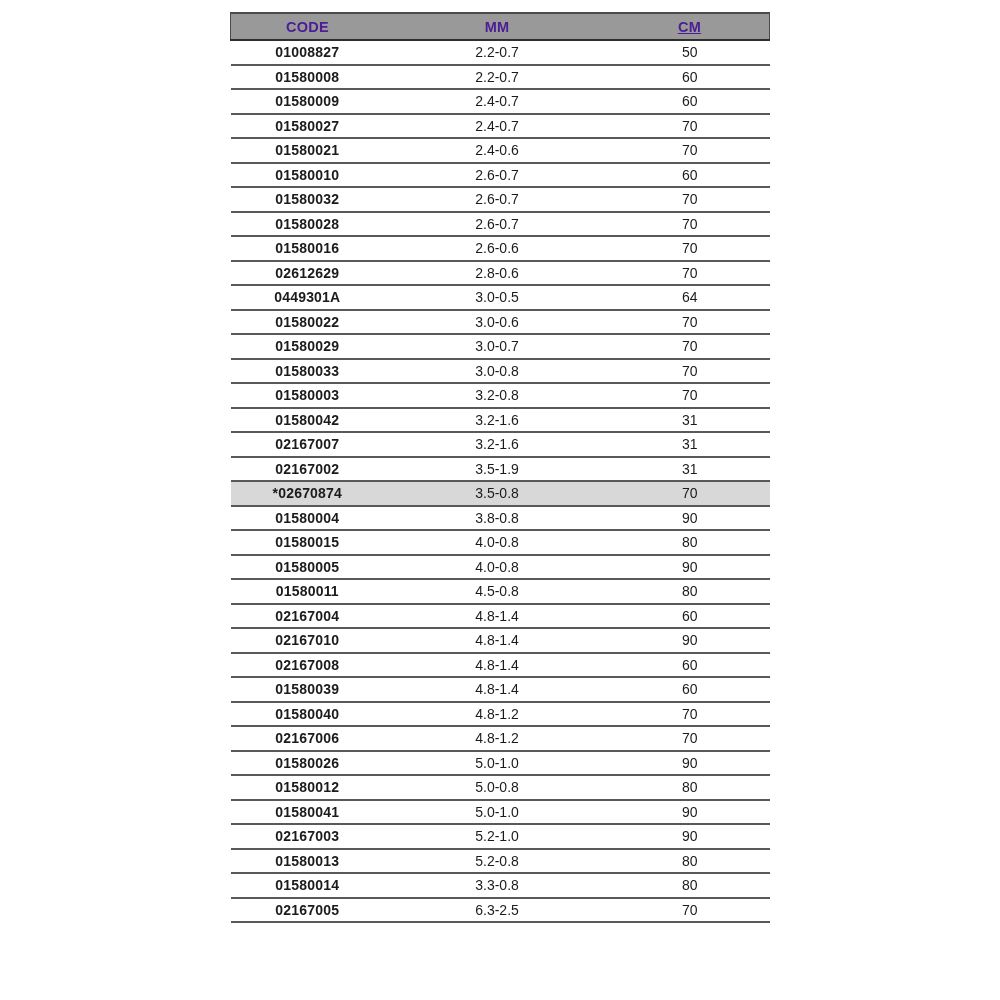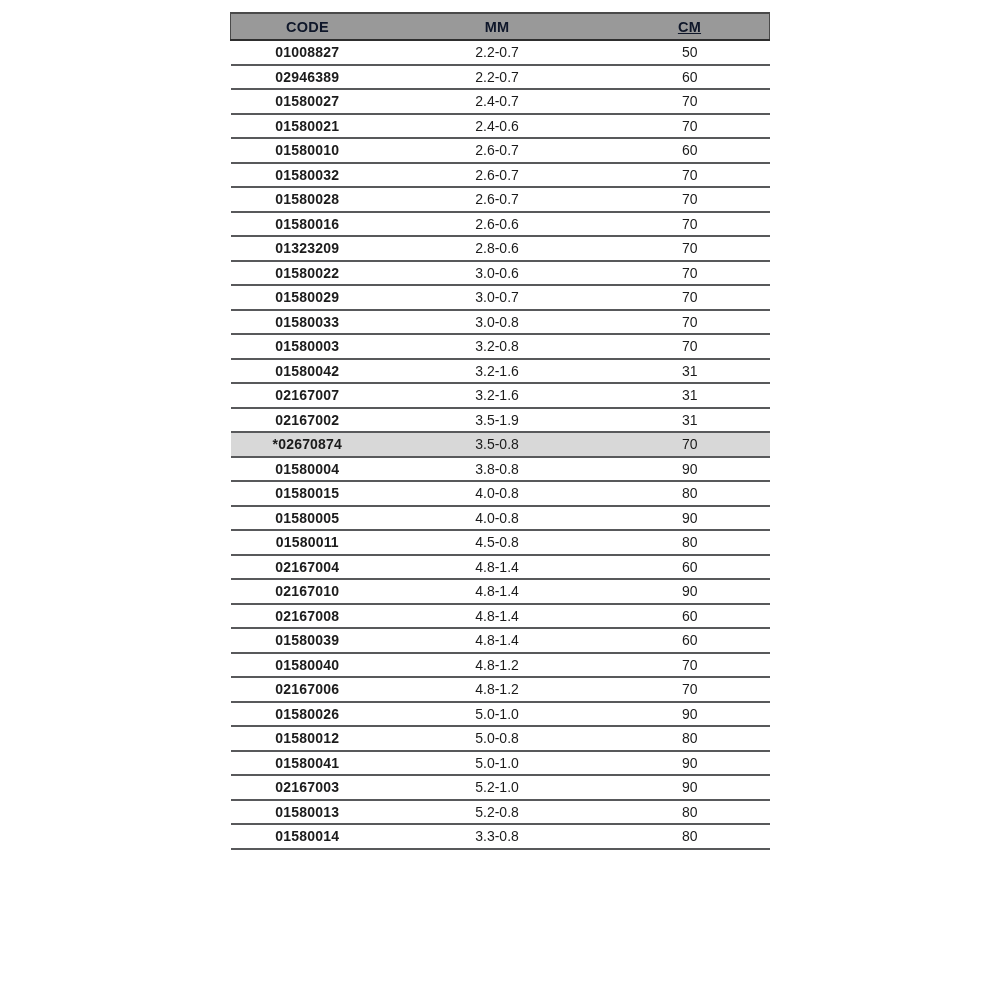--- a/index.html
+++ b/index.html
@@ -23,21 +23,21 @@
     top: 12px;
     width: 540px;
   }
   table.spec-table {
     border-collapse: collapse;
     width: 100%;
     table-layout: fixed;
   }
   table.spec-table th {
     background: var(--header-bg, #999999);
-    color: #0f172a;
+    color: #4c1d95;
     font-weight: bold;
     font-size: 14.5px;
     height: 25px;
     text-align: center;
     vertical-align: middle;
     border-top: 2px solid #4a4a4a;
     border-bottom: 2px solid #2e2e2e;
     padding: 0;
     letter-spacing: 0.3px;
   }
@@ -82,22 +82,27 @@
           <th>CM</th>
         </tr>
       </thead>
       <tbody id="rows">
           <tr>
             <td class="code-cell">01008827</td>
             <td class="mm-cell">2.2-0.7</td>
             <td class="cm-cell">50</td>
           </tr>
           <tr>
-            <td class="code-cell">02946389</td>
+            <td class="code-cell">01580008</td>
             <td class="mm-cell">2.2-0.7</td>
+            <td class="cm-cell">60</td>
+          </tr>
+          <tr>
+            <td class="code-cell">01580009</td>
+            <td class="mm-cell">2.4-0.7</td>
             <td class="cm-cell">60</td>
           </tr>
           <tr>
             <td class="code-cell">01580027</td>
             <td class="mm-cell">2.4-0.7</td>
             <td class="cm-cell">70</td>
           </tr>
           <tr>
             <td class="code-cell">01580021</td>
             <td class="mm-cell">2.4-0.6</td>
@@ -117,23 +122,28 @@
             <td class="code-cell">01580028</td>
             <td class="mm-cell">2.6-0.7</td>
             <td class="cm-cell">70</td>
           </tr>
           <tr>
             <td class="code-cell">01580016</td>
             <td class="mm-cell">2.6-0.6</td>
             <td class="cm-cell">70</td>
           </tr>
           <tr>
-            <td class="code-cell">01323209</td>
+            <td class="code-cell">02612629</td>
             <td class="mm-cell">2.8-0.6</td>
             <td class="cm-cell">70</td>
+          </tr>
+          <tr>
+            <td class="code-cell">0449301A</td>
+            <td class="mm-cell">3.0-0.5</td>
+            <td class="cm-cell">64</td>
           </tr>
           <tr>
             <td class="code-cell">01580022</td>
             <td class="mm-cell">3.0-0.6</td>
             <td class="cm-cell">70</td>
           </tr>
           <tr>
             <td class="code-cell">01580029</td>
             <td class="mm-cell">3.0-0.7</td>
             <td class="cm-cell">70</td>
@@ -240,17 +250,22 @@
           </tr>
           <tr>
             <td class="code-cell">01580013</td>
             <td class="mm-cell">5.2-0.8</td>
             <td class="cm-cell">80</td>
           </tr>
           <tr>
             <td class="code-cell">01580014</td>
             <td class="mm-cell">3.3-0.8</td>
             <td class="cm-cell">80</td>
+          </tr>
+          <tr>
+            <td class="code-cell">02167005</td>
+            <td class="mm-cell">6.3-2.5</td>
+            <td class="cm-cell">70</td>
           </tr>
         </tbody>
     </table>
   </div>
 </div>
 
 </body></html>

